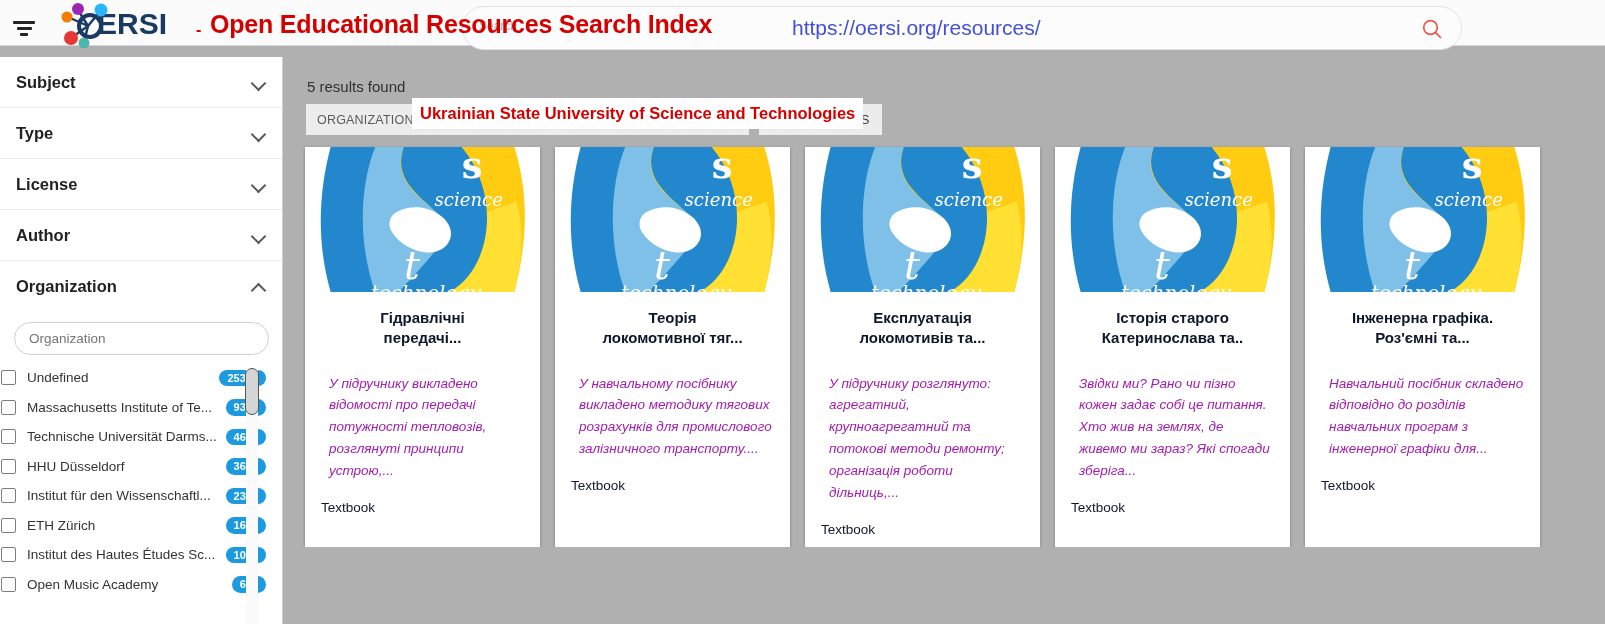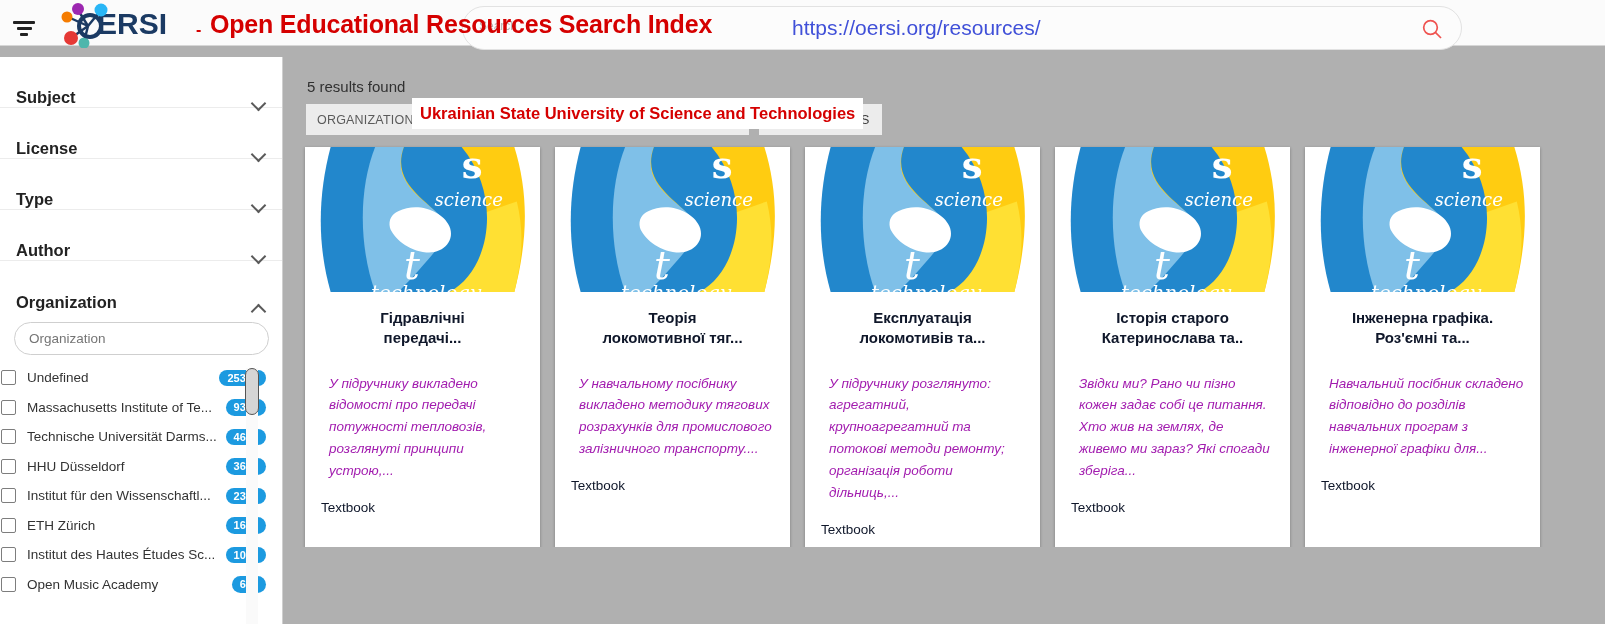--- a/index.html
+++ b/index.html
@@ -68,21 +68,21 @@
   
   .sidebar {
     position: absolute; left: 0; top: 57px;
     width: 283px; height: 567px;
     background: #ffffff;
     border-right: 1px solid #cfcfcf;
     overflow: hidden;
   }
   .facet {
     height: 51px; padding: 0 16px;
-    display: flex; align-items: flex-end; justify-content: space-between;
+    display: flex; align-items: center; justify-content: space-between;
     border-bottom: 1px solid #ececec;
     cursor: pointer;
   }
   .facet-label { font-size: 16.5px; font-weight: bold; color: #222; }
   .chev { width: 14px; height: 9px; position: relative; }
   .chev::before {
     content: ""; position: absolute; left: 1px; top: 0;
     width: 9px; height: 9px;
     border-right: 2px solid #5a5a5a; border-bottom: 2px solid #5a5a5a;
     transform: rotate(45deg);
@@ -248,25 +248,25 @@
   <span class="annot-url">https://oersi.org/resources/</span>
 </div>
 
 <div class="sidebar">
 
   <div class="facet">
     <span class="facet-label">Subject</span>
     <span class="chev"></span>
   </div>
   <div class="facet">
+    <span class="facet-label">Type</span>
+    <span class="chev"></span>
+  </div>
+  <div class="facet">
     <span class="facet-label">License</span>
-    <span class="chev"></span>
-  </div>
-  <div class="facet">
-    <span class="facet-label">Type</span>
     <span class="chev"></span>
   </div>
   <div class="facet">
     <span class="facet-label">Author</span>
     <span class="chev"></span>
   </div>
   <div class="facet" style="border-bottom:none">
     <span class="facet-label">Organization</span>
     <span class="chev up"></span>
   </div>

